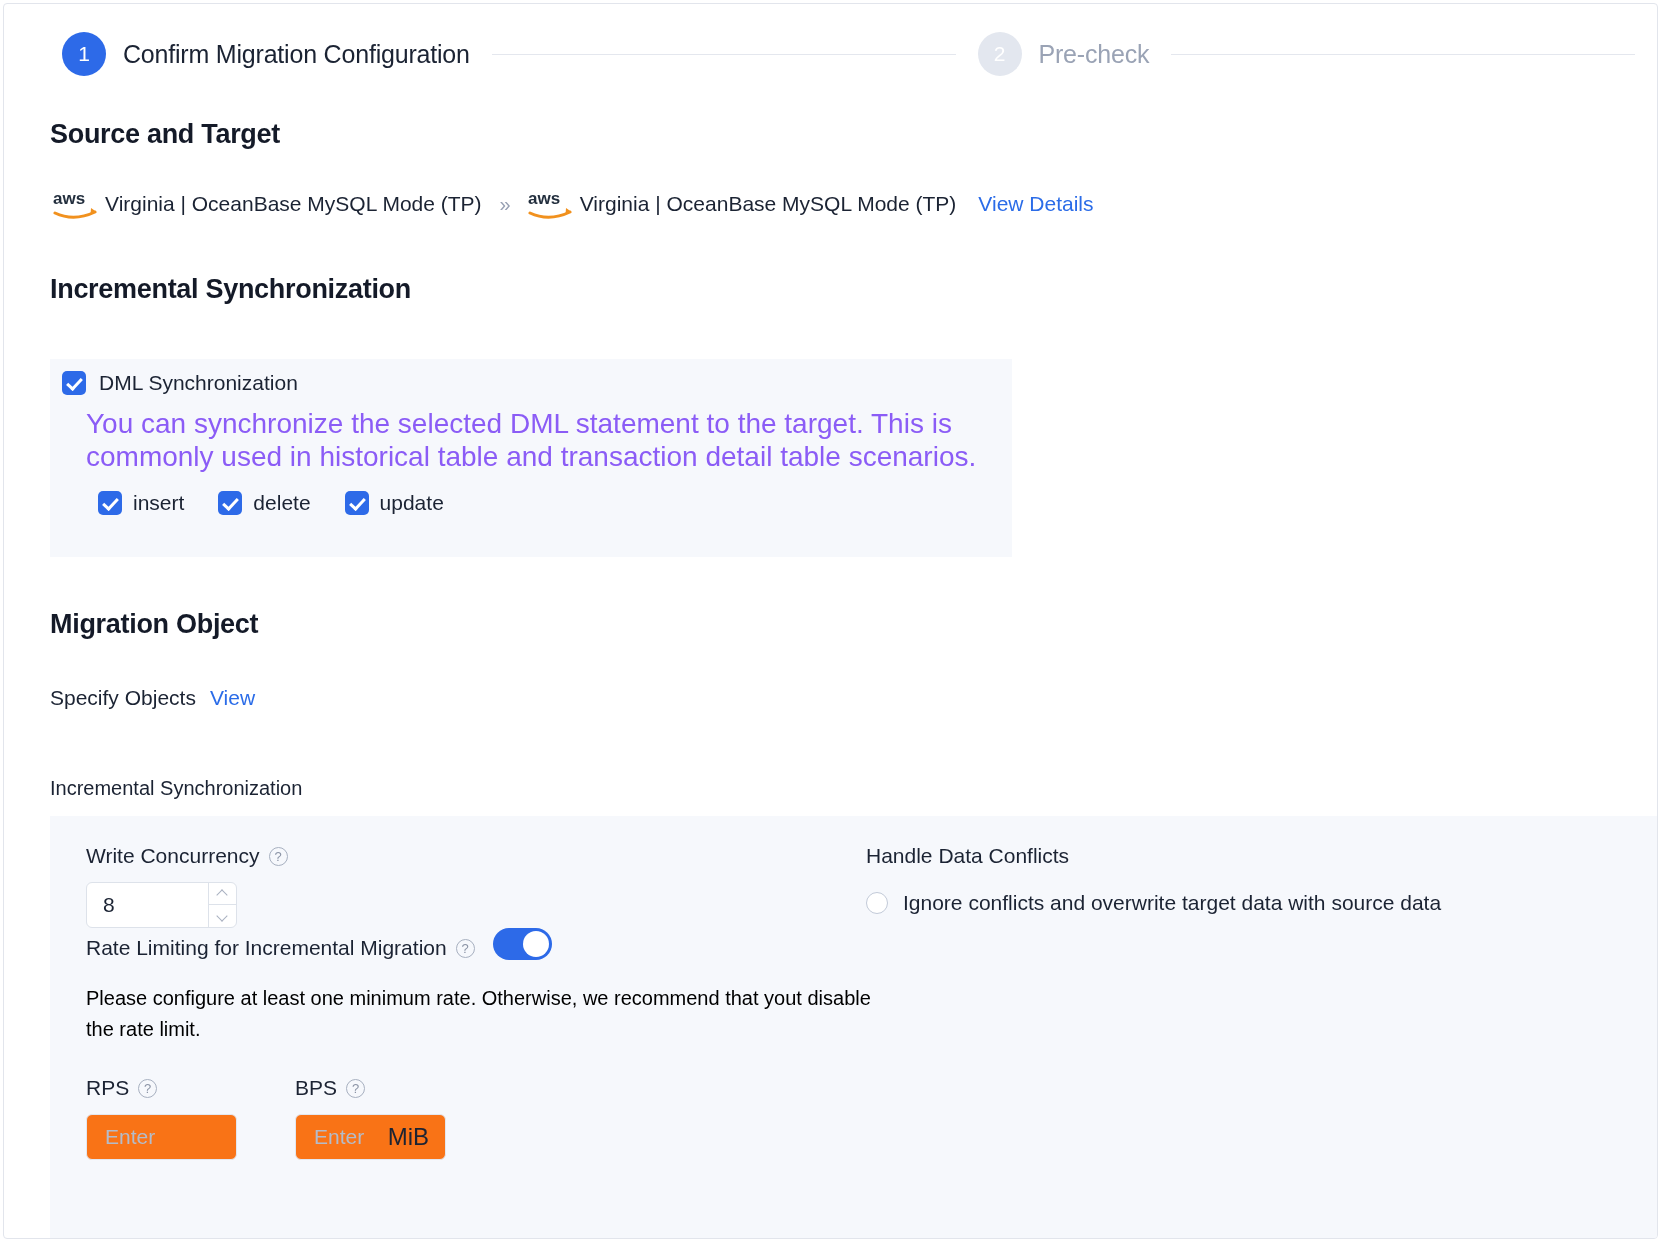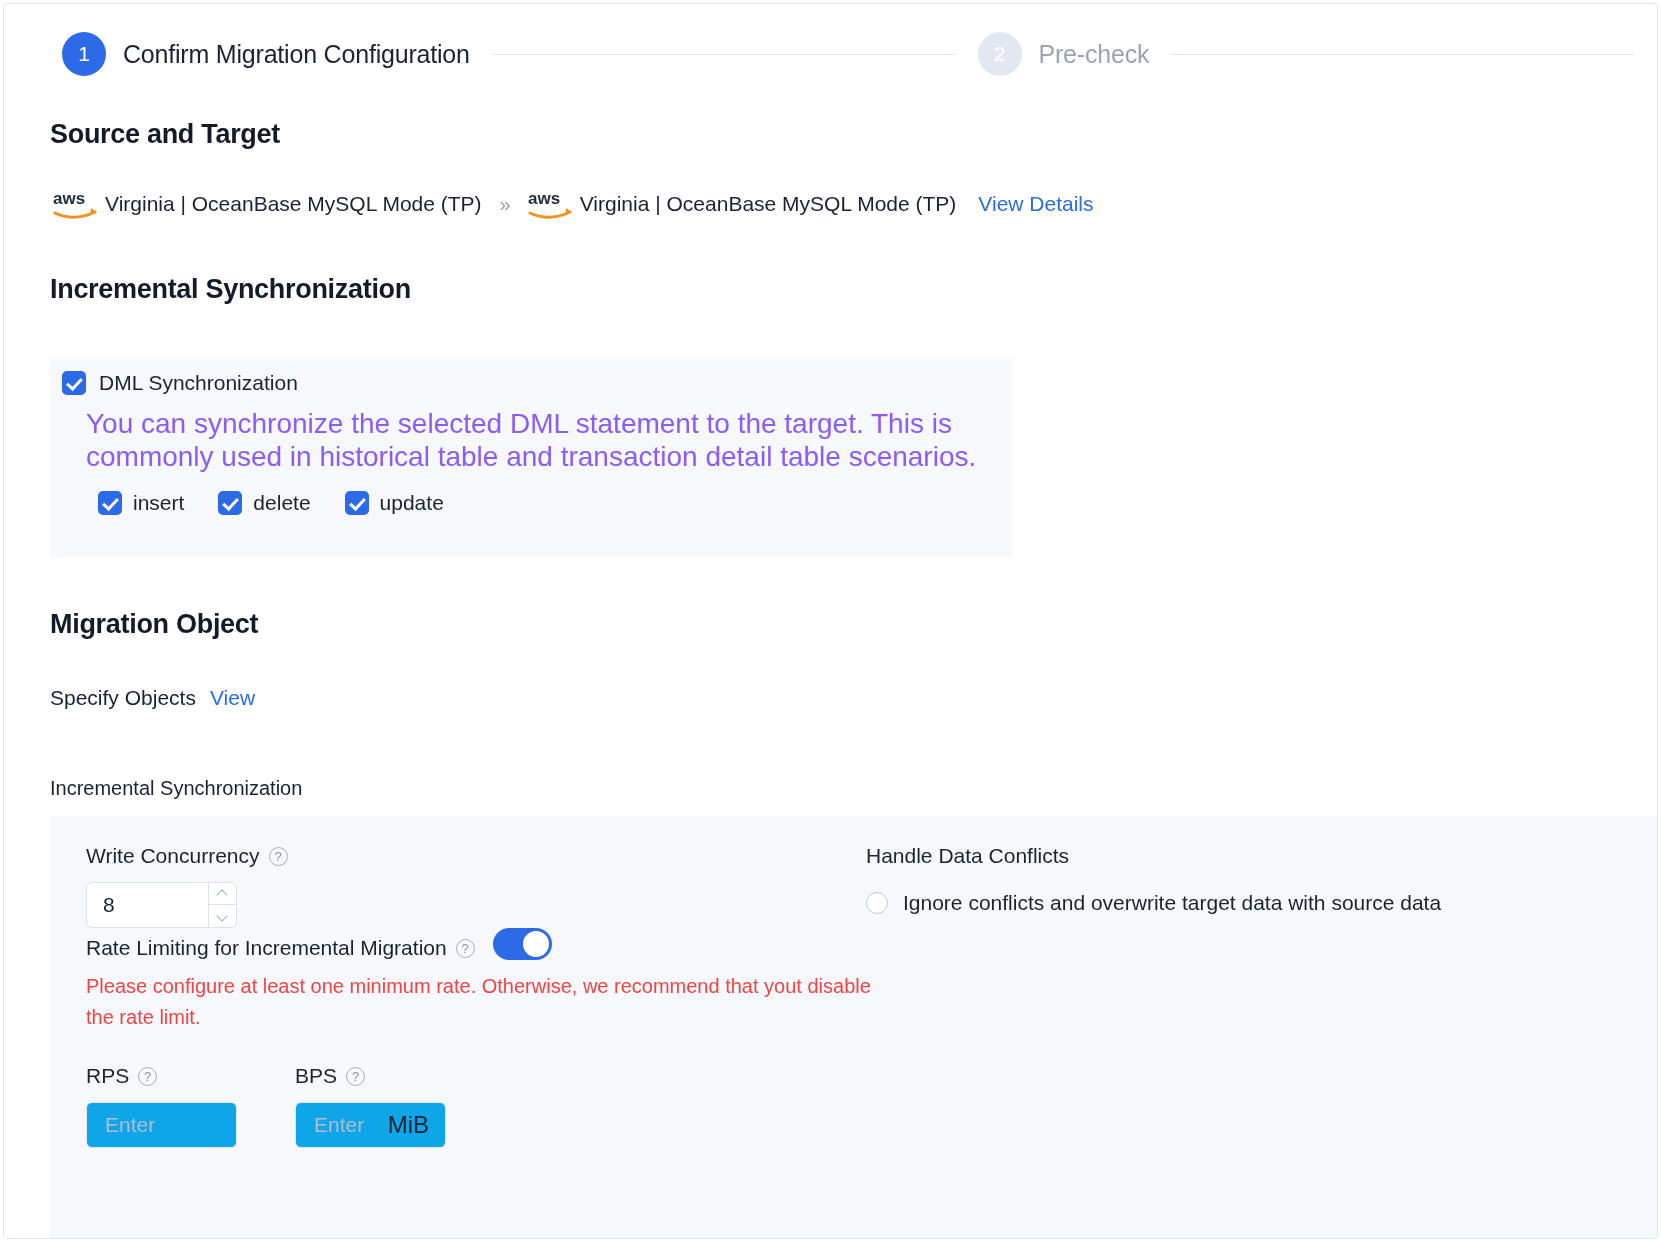--- a/index.html
+++ b/index.html
@@ -275,38 +275,38 @@
     flex: 0 0 auto;
   }
   .toggle-knob {
     position: absolute;
     right: 3px; top: 3px;
     width: 26px; height: 26px;
     border-radius: 50%;
     background: #fff;
   }
   .rate-desc {
-    margin-top: 11px;
+    margin-top: 23px;
     width: 790px;
     font-size: 20px;
     line-height: 31px;
-    color: #ef4444;
+    color: #000000;
   }
 
   .rate-fields {
     margin-top: 31px;
     display: flex;
   }
   .rate-field { margin-right: 58px; }
   .rate-input-box {
     margin-top: 14px;
     width: 151px; height: 46px;
     border: 1px solid #e3e7ef;
     border-radius: 6px;
-    background: #0ea5e9;
+    background: #f97316;
     display: flex;
     align-items: center;
     padding: 0 16px;
   }
   .rate-input {
     border: none;
     outline: none;
     background: transparent;
     font-family: "Liberation Sans", sans-serif;
     font-size: 21px;

